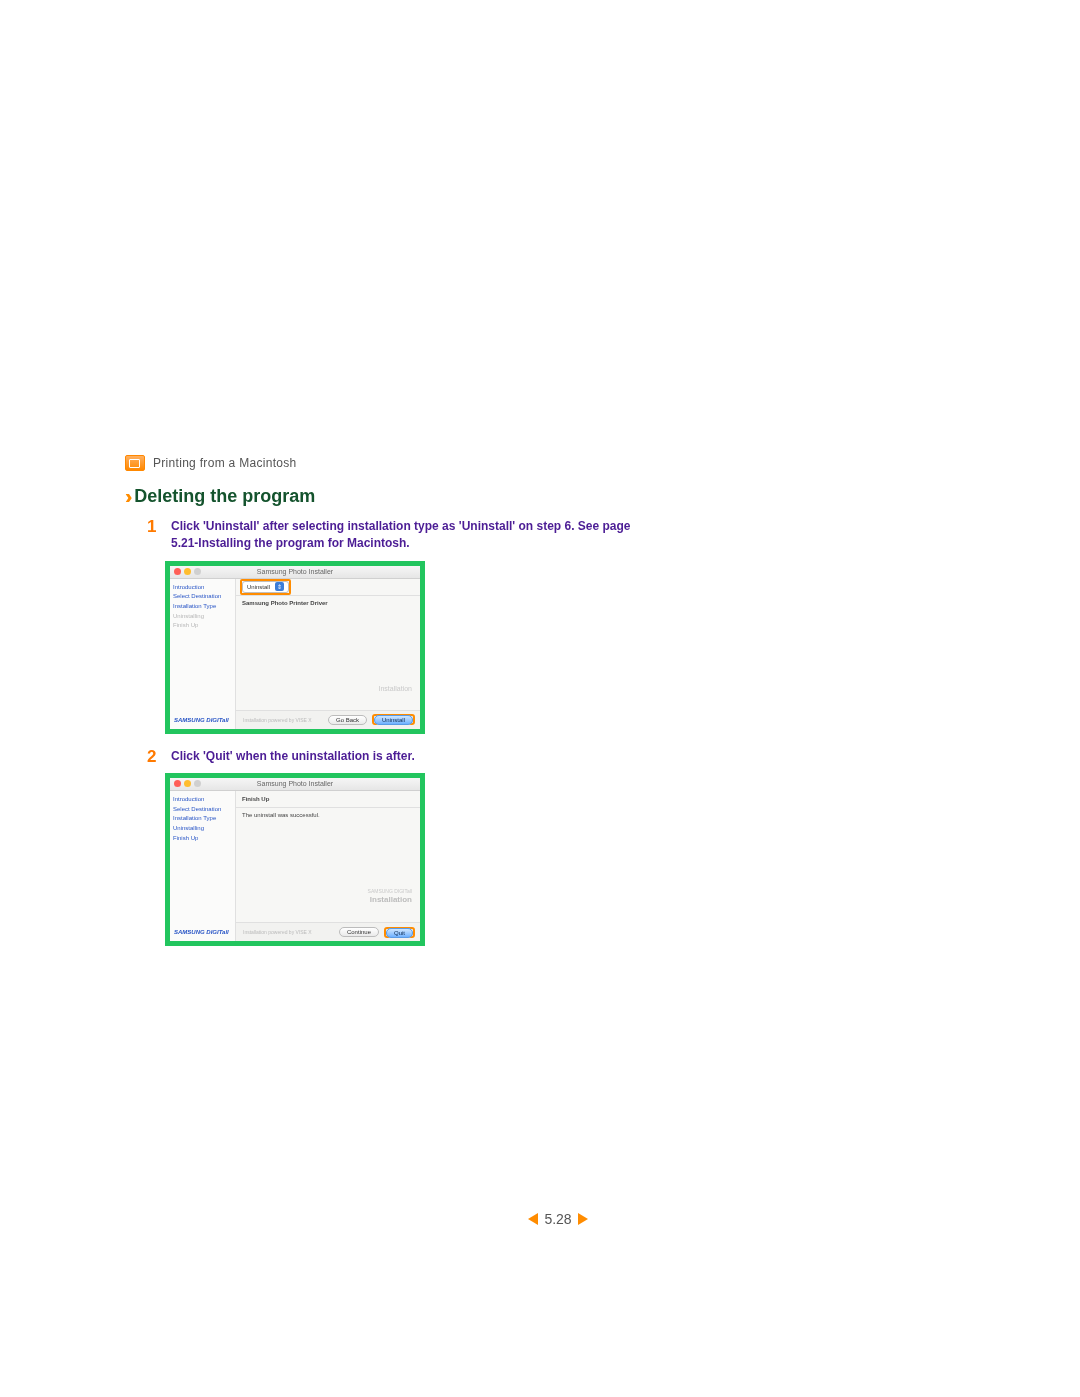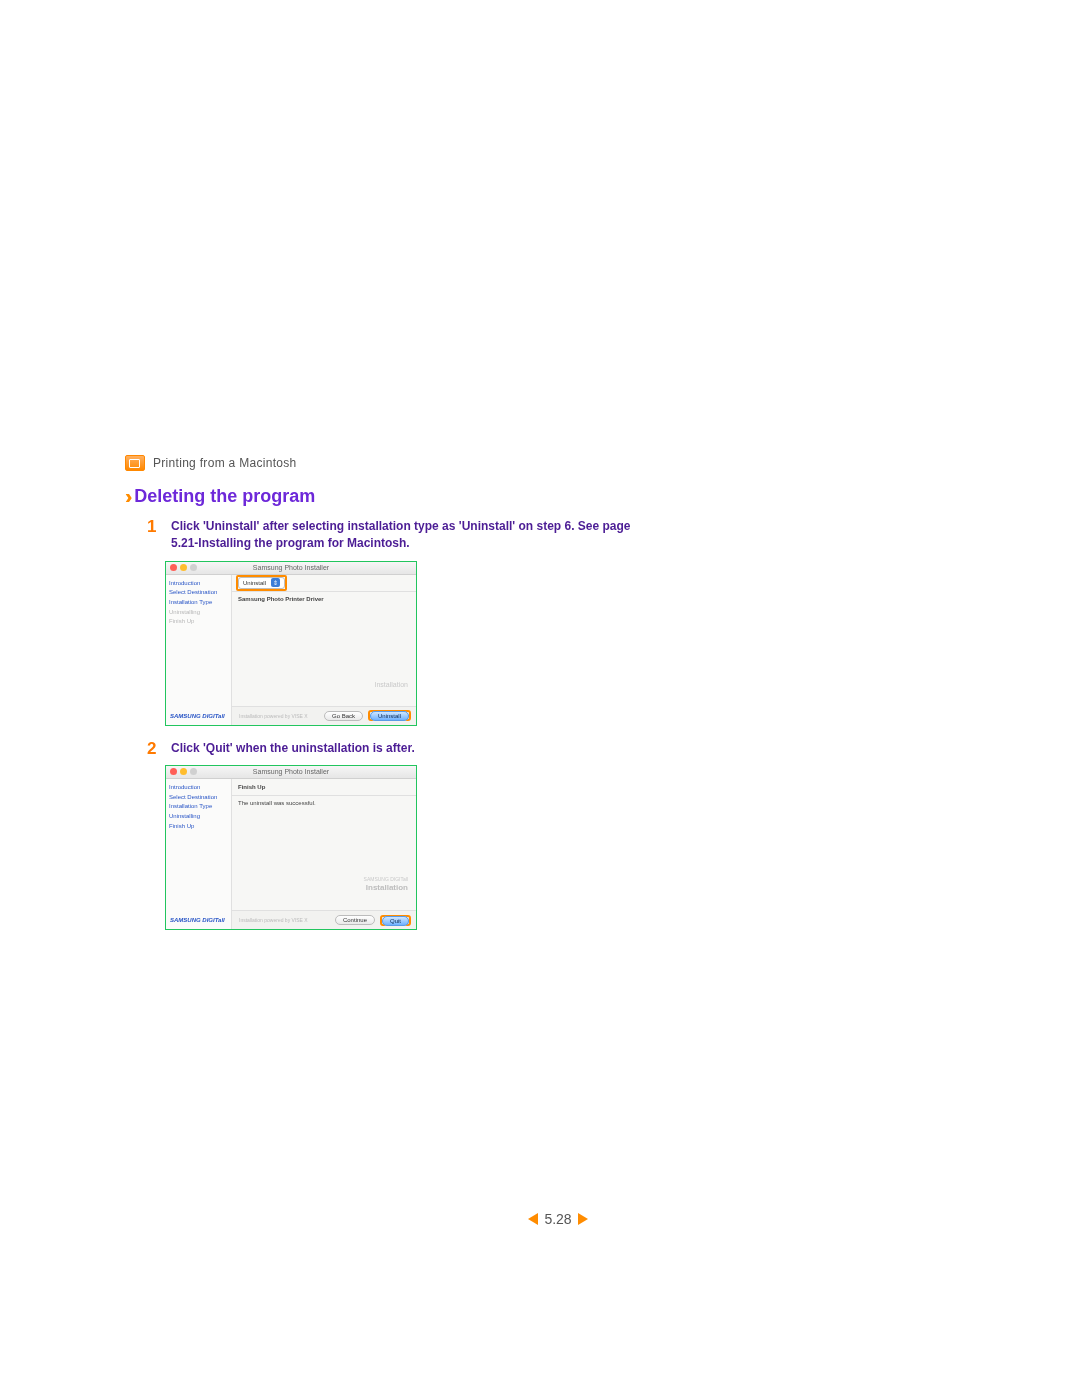--- a/index.html
+++ b/index.html
@@ -4,26 +4,26 @@
 <style>
   html,body{margin:0;padding:0;background:#fff;font-family:Verdana,Geneva,sans-serif;color:#222;}
   .page{width:1080px;height:1397px;position:relative;box-sizing:border-box;}
   .content{position:absolute;left:125px;top:455px;width:570px;}
   .crumb{display:flex;align-items:center;gap:8px;margin-bottom:14px;}
   .crumb-icon{width:18px;height:14px;border:1px solid #ff8800;border-radius:2px;background:linear-gradient(#ffb060,#ff8800);position:relative;}
   .crumb-icon::after{content:"";position:absolute;left:3px;top:3px;width:9px;height:7px;border:1px solid #fff;border-radius:1px;}
   .crumb-text{font-size:12px;color:#555;letter-spacing:0.3px;}
   .h-row{display:flex;align-items:center;gap:8px;margin-bottom:10px;}
   .chev{color:#ff8c00;font-size:20px;font-weight:bold;letter-spacing:-6px;}
-  .h-title{font-size:18px;font-weight:bold;color:#6d28d9;}
+  .h-title{font-size:18px;font-weight:bold;color:#14532d;}
   .step{display:flex;gap:10px;margin:6px 0 6px 22px;}
   .step-num{color:#ff7a00;font-weight:bold;font-size:17px;line-height:1;min-width:14px;}
   .step-text{font-size:12px;font-weight:bold;color:#4c1d95;line-height:1.45;max-width:490px;}
   
-  .shot{width:250px;margin:8px 12px 14px 40px;border:1px solid #22c55e;background:#f7f7f5;font-size:7px;color:#555;}
+  .shot{width:250px;margin:8px 12px 14px 40px;border:5px solid #22c55e;background:#f7f7f5;font-size:7px;color:#555;}
   .shot .tb{height:12px;background:linear-gradient(#f6f6f6,#e6e6e6);position:relative;border-bottom:1px solid #d0d0d0;text-align:center;line-height:12px;font-size:7px;color:#666;}
   .traffic{position:absolute;left:4px;top:2px;display:flex;gap:3px;}
   .dot{width:7px;height:7px;border-radius:50%;}
   .dot.r{background:#ff5f57;} .dot.y{background:#ffbd2e;} .dot.g{background:#d0d0d0;}
   .shot-body{display:flex;min-height:150px;}
   .side{width:66px;border-right:1px solid #e0e0e0;padding:4px 3px;box-sizing:border-box;position:relative;background:#fbfbfa;}
   .side ul{list-style:none;margin:0;padding:0;}
   .side li{font-size:6px;line-height:1.6;color:#2a56c6;white-space:nowrap;}
   .side li.dim{color:#b8b8b8;}
   .logo{position:absolute;left:4px;bottom:6px;font-size:6px;color:#2a56c6;font-style:italic;font-weight:bold;}

